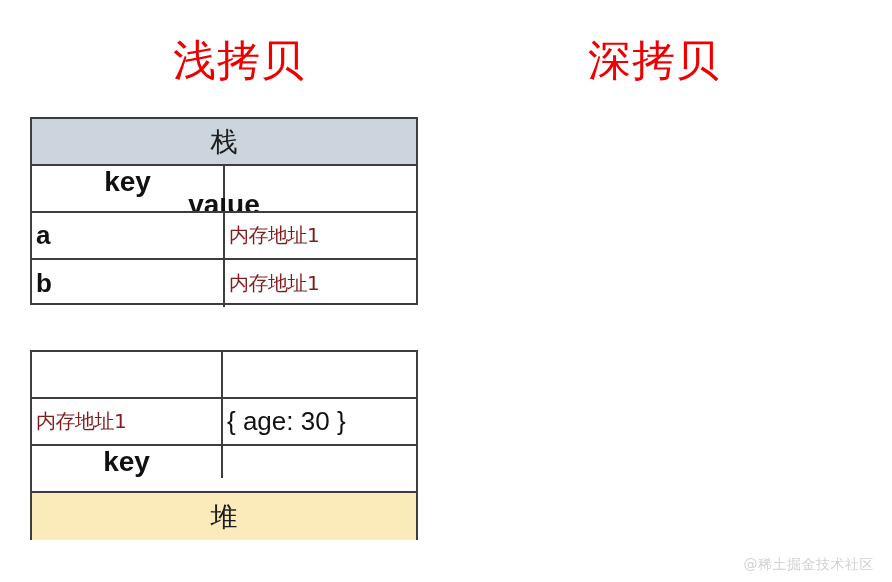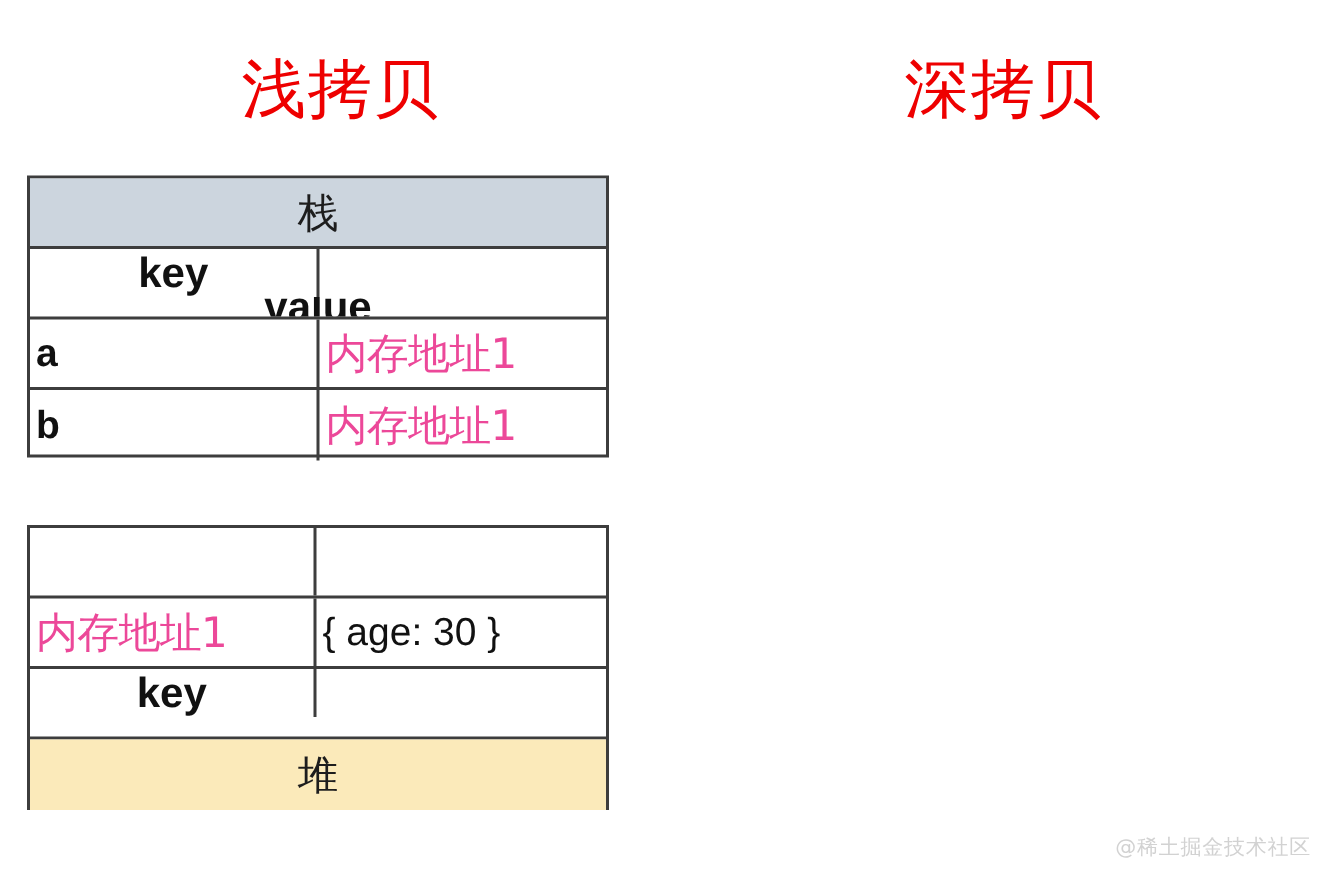--- a/index.html
+++ b/index.html
@@ -13,22 +13,22 @@
     position: relative;
     overflow: hidden;
     font-family: "Liberation Sans", "DejaVu Sans", sans-serif;
   }
 
   .panel {
     position: absolute;
     top: 0;
     height: 582px;
   }
-  #panel-shallow { left: 4px; width: 446px; }
-  #panel-deep    { left: 446px; width: 446px; }
+  #panel-shallow { left: 16px; width: 446px; }
+  #panel-deep    { left: 431px; width: 446px; }
 
   .panel-title {
     position: absolute;
     top: 34px;
     width: 100%;
     text-align: center;
     color: #ee0000;
     font-size: 43px;
     line-height: 52px;
     font-weight: 400;
@@ -86,22 +86,22 @@
     color: #111111;
     font-family: "Liberation Sans", "DejaVu Sans", sans-serif;
   }
   .key-text {
     font-size: 26px;
     font-weight: 700;
     color: #111111;
     font-family: "Liberation Sans", "DejaVu Sans", sans-serif;
   }
   .cn-text {
-    font-size: 28px;
-    color: #ec4899;
+    font-size: 20px;
+    color: #7f1d1d;
     font-family: "DejaVu Sans", "Liberation Sans", sans-serif;
     letter-spacing: -0.5px;
   }
   .obj-text {
     font-size: 26px;
     color: #111111;
     font-family: "Liberation Sans", "DejaVu Sans", sans-serif;
   }
 
   

